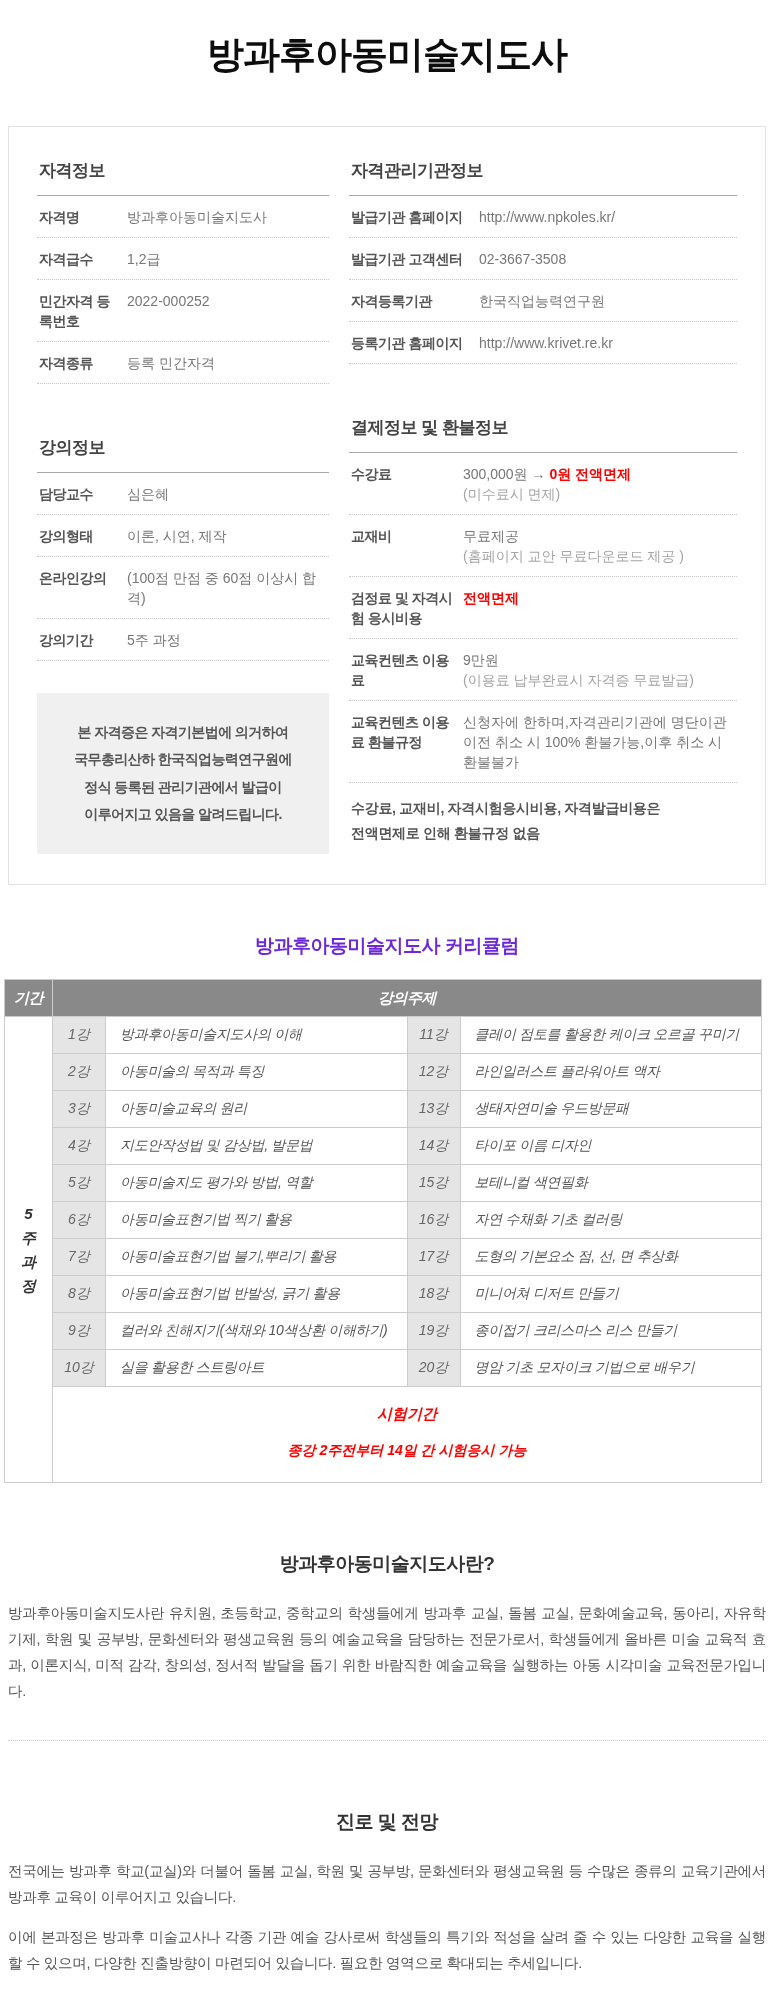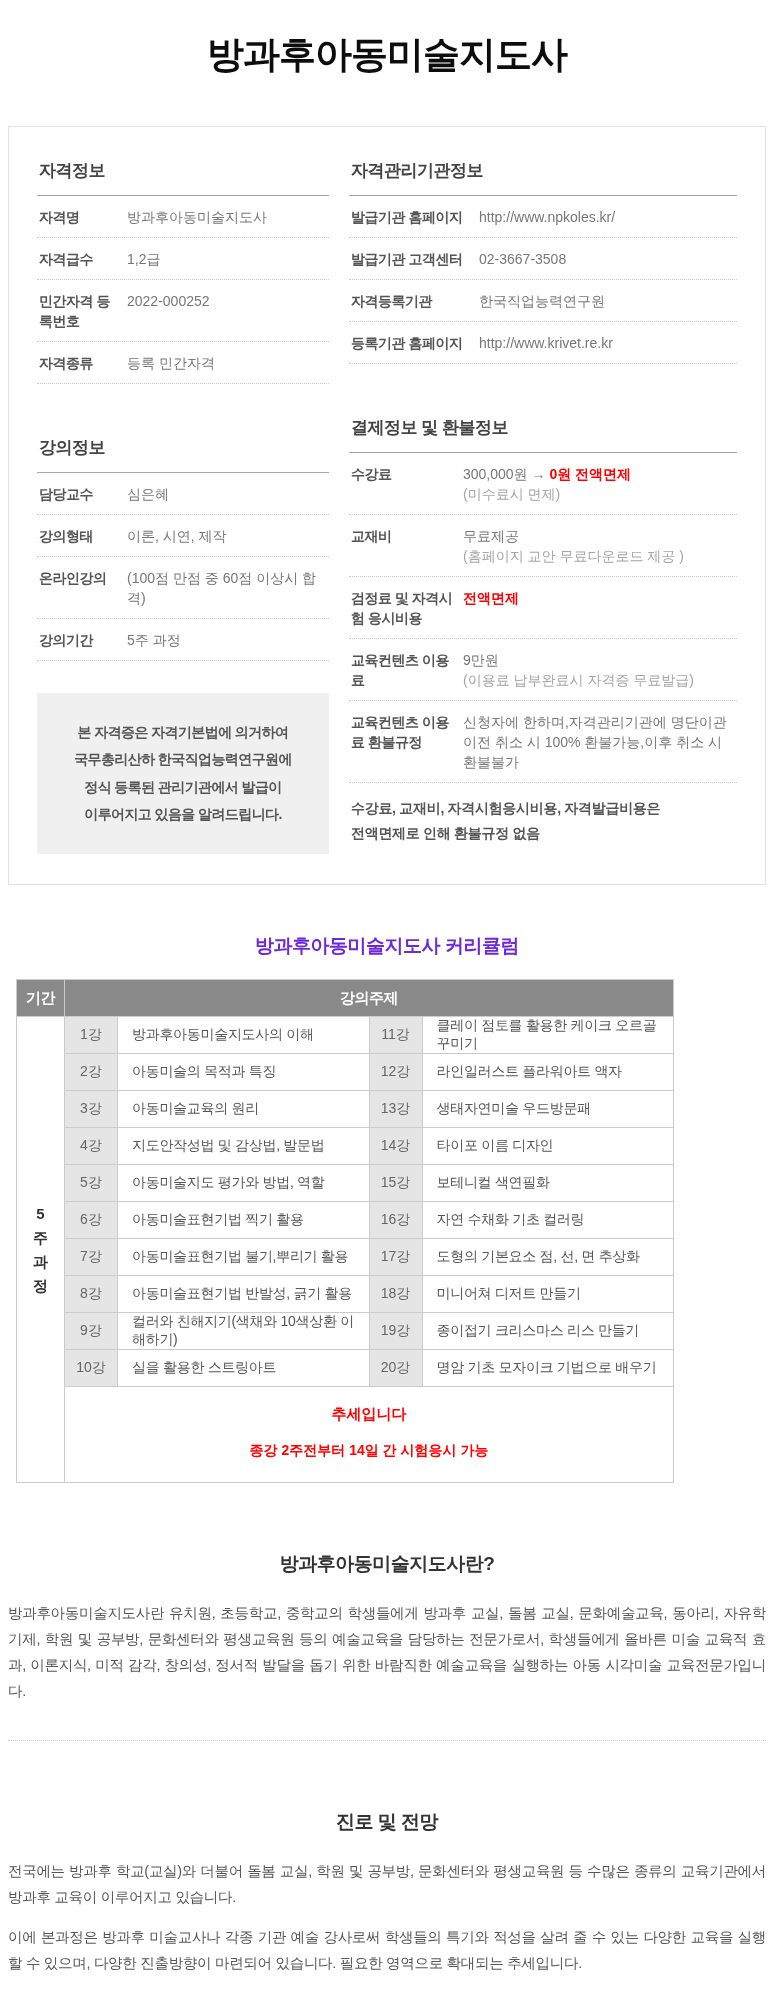--- a/index.html
+++ b/index.html
@@ -46,22 +46,22 @@
   .pay-note {
     padding: 13px 2px 0; font-size: 14px; font-weight: bold;
     color: #555; line-height: 1.75; letter-spacing: -0.3px;
   }
   
   .curr-title {
     text-align: center; font-size: 19px; font-weight: bold; color: #6d28d9;
     margin: 48px 0 20px; letter-spacing: -0.5px;
   }
   table.curr {
-    width: 658px; margin: 0 16px; border-collapse: collapse;
-    table-layout: fixed; font-size: 14px;
+    width: 758px; margin: 0 4px; border-collapse: collapse;
+    table-layout: fixed; font-size: 14px; font-style: italic;
   }
   .curr th, .curr td { border: 1px solid #cccccc; }
   .curr th.h {
     background: #898989; color: #fff; height: 37px;
     font-size: 15px; font-weight: bold; letter-spacing: -0.5px;
   }
   .curr col.c-period { width: 48px; }
   .curr col.c-no { width: 53px; }
   .curr td.no {
     background: #e5e5e5; color: #666; text-align: center; height: 37px;
@@ -287,21 +287,21 @@
       <td class="topic">종이접기 크리스마스 리스 만들기</td>
     </tr>
     <tr>
       <td class="no">10강</td>
       <td class="topic">실을 활용한 스트링아트</td>
       <td class="no">20강</td>
       <td class="topic">명암 기초 모자이크 기법으로 배우기</td>
     </tr>
     <tr>
       <td class="examcell" colspan="4">
-        <div class="exam-title">추세입니다</div>
+        <div class="exam-title">시험기간</div>
         <div class="exam-desc">종강 2주전부터 14일 간 시험응시 가능</div>
       </td>
     </tr>
   </tbody>
 </table>
 
 <div class="txt-title">방과후아동미술지도사란?</div>
 <div class="txt-body">방과후아동미술지도사란 유치원, 초등학교, 중학교의 학생들에게 방과후 교실, 돌봄 교실, 문화예술교육, 동아리, 자유학기제, 학원 및 공부방, 문화센터와 평생교육원 등의 예술교육을 담당하는 전문가로서, 학생들에게 올바른 미술 교육적 효과, 이론지식, 미적 감각, 창의성, 정서적 발달을 돕기 위한 바람직한 예술교육을 실행하는 아동 시각미술 교육전문가입니다.</div>
 
 <div class="divider"></div>

